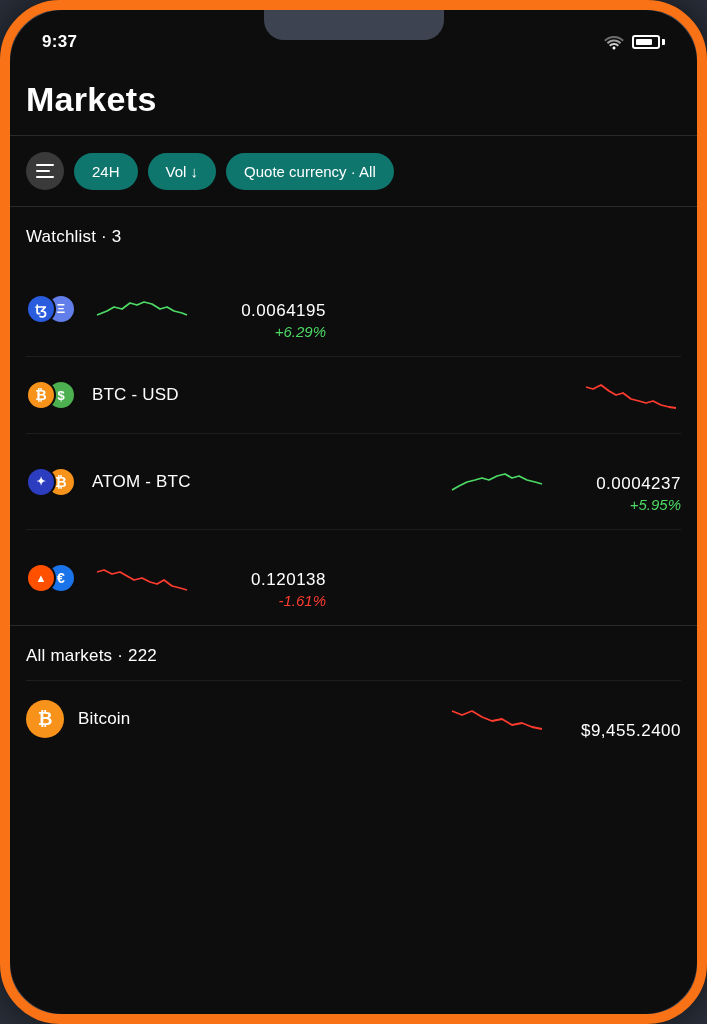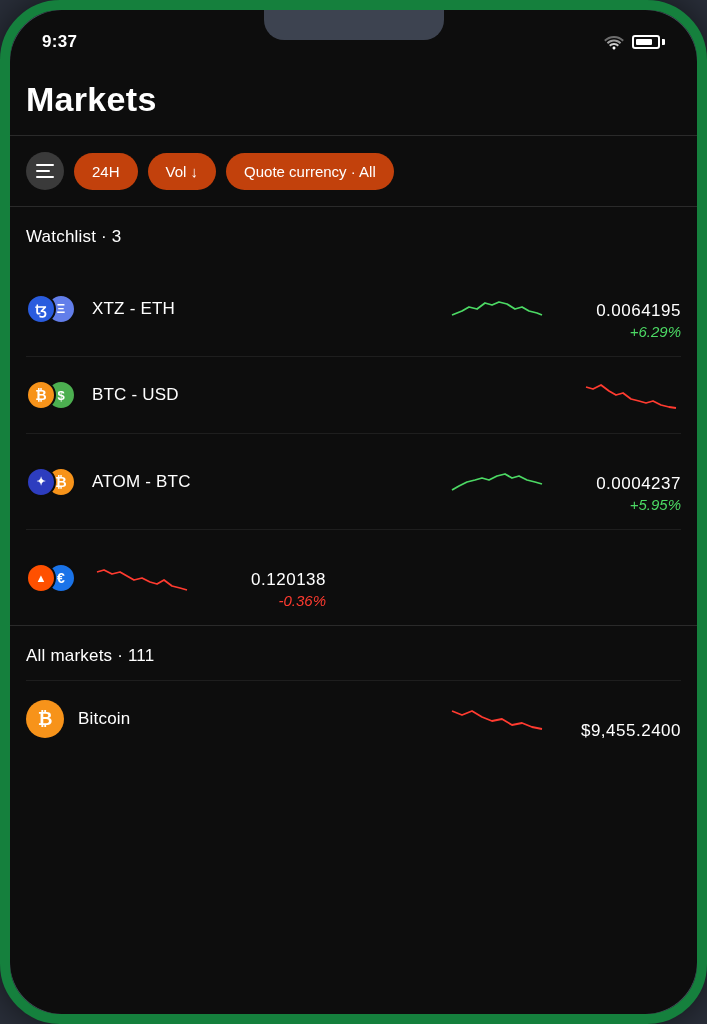--- a/index.html
+++ b/index.html
@@ -11,21 +11,21 @@
       align-items: center;
       min-height: 100vh;
       font-family: -apple-system, BlinkMacSystemFont, 'SF Pro Display', 'Helvetica Neue', sans-serif;
     }
 
     .phone-frame {
       width: 707px;
       height: 1024px;
       background: #1a1d24;
       border-radius: 60px;
-      border: 10px solid #15803d;
+      border: 10px solid #f97316;
       position: relative;
       overflow: hidden;
       box-shadow: inset 0 0 0 2px #4a5060, 0 0 40px rgba(0,0,0,0.6);
     }
 
     .phone-notch {
       position: absolute;
       top: 0;
       left: 50%;
       transform: translateX(-50%);
@@ -126,21 +126,21 @@
       align-items: center;
       gap: 10px;
       padding: 16px 0;
       overflow-x: auto;
       scrollbar-width: none;
     }
 
     .filter-bar::-webkit-scrollbar { display: none; }
 
     .filter-btn {
-      background: #c2410c;
+      background: #0f766e;
       border: none;
       border-radius: 20px;
       color: #ffffff;
       font-size: 15px;
       font-weight: 500;
       padding: 10px 18px;
       cursor: pointer;
       white-space: nowrap;
       display: flex;
       align-items: center;
@@ -341,21 +341,20 @@
 
       <div class="section-header">Watchlist · 3</div>
 
       <div>
 
         <div class="market-item">
           <div class="coin-icons">
             <div class="coin-icon coin-icon-primary" style="background:#2a5cde; color:#ffffff; font-size:14px;">ꜩ</div>
             <div class="coin-icon coin-icon-secondary" style="background:#627eea; color:#ffffff; font-size:13px;">Ξ</div>
           </div>
-          <span class="coin-name">XTZ - ETH</span>
           <div class="chart-area">
             <svg class="chart" viewBox="0 0 100 40">
               <polyline points="5,28 15,24 22,20 30,22 38,16 45,18 52,15 60,17 68,22 75,20 82,24 90,26 95,28" fill="none" stroke="#4cd964" stroke-width="1.8" stroke-linejoin="round"></polyline>
             </svg>
           </div>
           <div class="market-price-area">
             <div class="market-price">0.0064195</div>
             <div class="market-change positive">+6.29%</div>
           </div>
         </div>
@@ -395,29 +394,29 @@
             <div class="coin-icon coin-icon-primary" style="background:#ff5000; color:#ffffff; font-size:11px;">▲</div>
             <div class="coin-icon coin-icon-secondary" style="background:#1a73e8; color:#ffffff; font-size:14px;">€</div>
           </div>
           <div class="chart-area">
             <svg class="chart" viewBox="0 0 100 40">
               <polyline points="5,16 12,14 20,18 28,16 35,20 42,24 50,22 58,26 65,28 72,24 80,30 88,32 95,34" fill="none" stroke="#ff3b30" stroke-width="1.8" stroke-linejoin="round"></polyline>
             </svg>
           </div>
           <div class="market-price-area">
             <div class="market-price">0.120138</div>
-            <div class="market-change negative">-0.36%</div>
+            <div class="market-change negative">-1.61%</div>
           </div>
         </div>
 
       </div>
 
       <div class="divider"></div>
 
-      <div class="section-header">All markets · 111</div>
+      <div class="section-header">All markets · 222</div>
 
       <div>
 
         <div class="all-markets-item">
           <div class="coin-single" style="background:#f7931a; color:#ffffff; font-size:18px;">₿</div>
           <span class="coin-name">Bitcoin</span>
           <div class="chart-area">
             <svg class="chart" viewBox="0 0 100 40">
               <polyline points="5,14 15,18 25,14 35,20 45,24 55,22 65,28 75,26 85,30 95,32" fill="none" stroke="#ff3b30" stroke-width="1.8" stroke-linejoin="round"></polyline>
             </svg>

